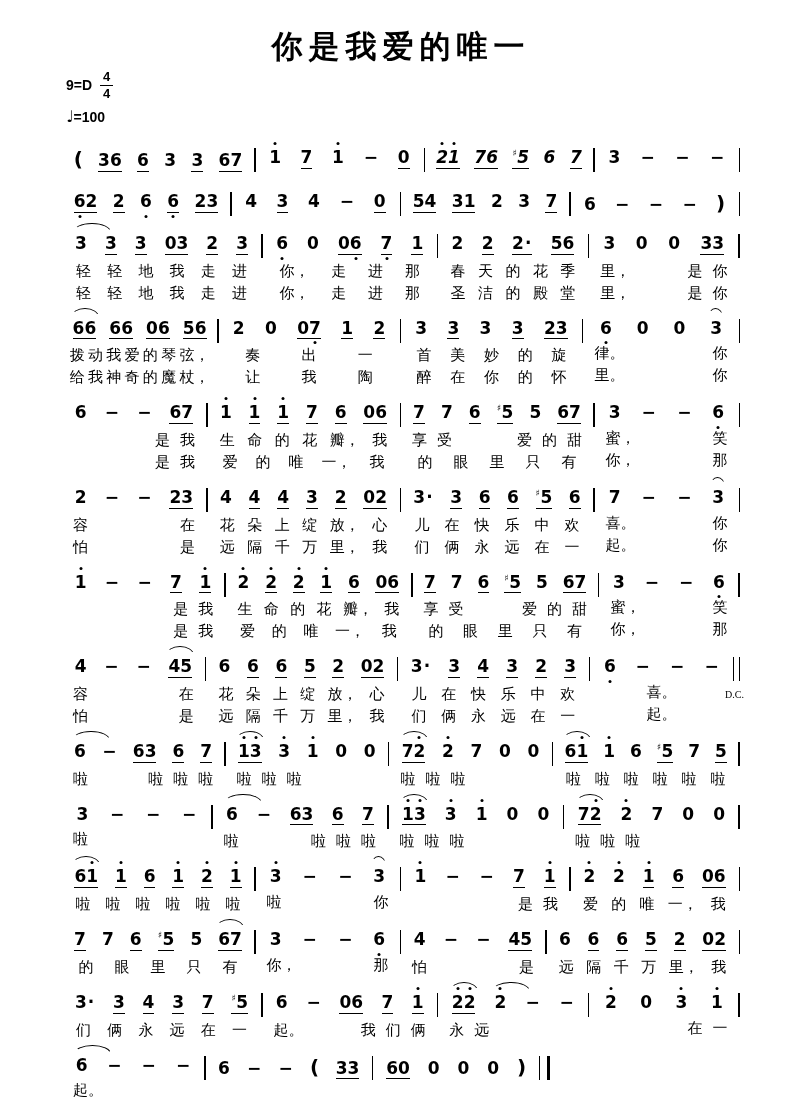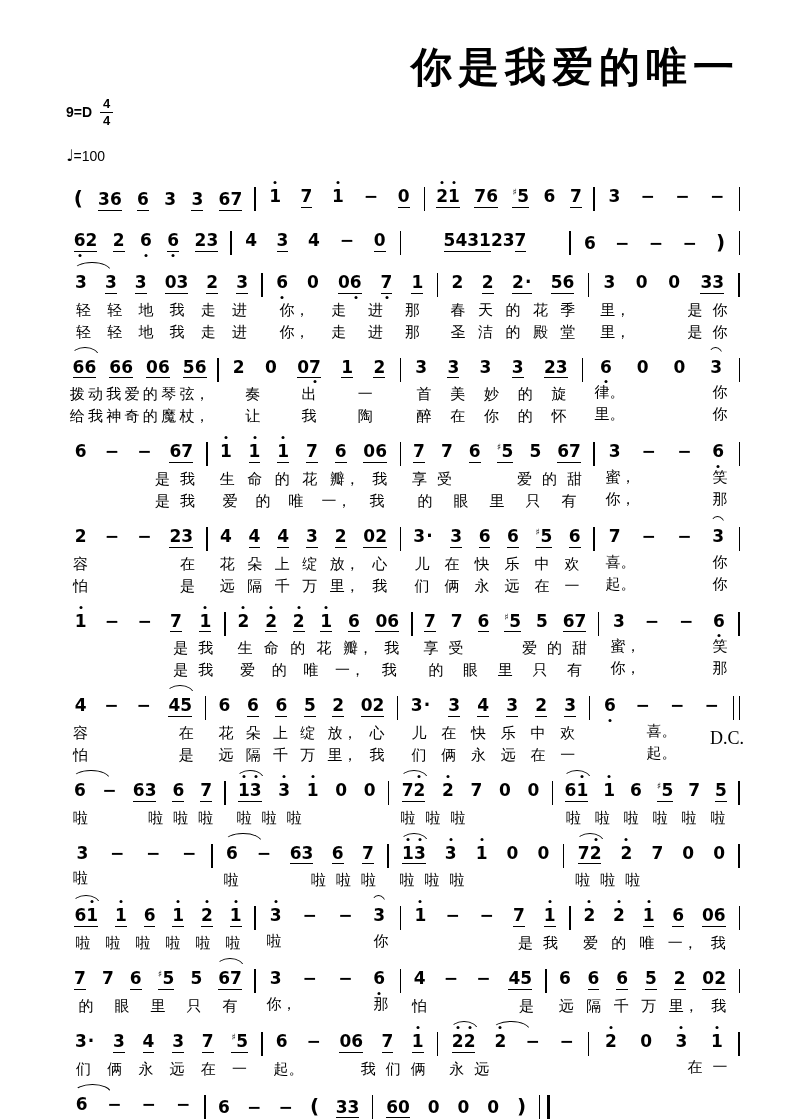--- a/index.html
+++ b/index.html
@@ -3,30 +3,30 @@
 <meta charset="utf-8">
 <style>
   html,body{margin:0;padding:0;}
   body{
     width:790px;height:1119px;overflow:hidden;background:#fff;color:#000;
     font-family:"Liberation Sans", sans-serif;box-sizing:border-box;
   }
   .sheet{padding:14px 50px 0 62px;}
   
   .title{
-    text-align:right;font-size:41px;font-weight:bold;letter-spacing:6px;
-    margin-top:26px;font-family:"DejaVu Serif", serif;
+    text-align:center;font-size:31px;font-weight:bold;letter-spacing:6px;
+    margin-top:12px;font-family:"DejaVu Serif", serif;
   }
   .meta-row{display:flex;justify-content:space-between;align-items:flex-start;margin-top:2px;}
   .keysig{font-size:14px;font-weight:bold;padding-left:4px;}
   .keyline{display:flex;align-items:center;}
   .frac{display:inline-flex;flex-direction:column;align-items:center;font-size:13px;line-height:1.05;margin-left:8px;font-weight:bold;}
   .frac .ftop{border-bottom:1.2px solid #000;padding:0 3px 1px;}
   .frac .fbot{padding-top:1px;}
-  .temporow{margin-top:19px;font-size:14px;font-weight:normal;}
+  .temporow{margin-top:7px;font-size:14px;font-weight:bold;}
   .tempoglyph{font-family:"DejaVu Sans", sans-serif;font-size:16px;}
   .credits{font-size:15px;line-height:1.75;text-align:left;padding-right:2px;}
   
   #music{margin-top:10px;}
   .mline{position:relative;margin-bottom:4px;}
   .mline.short .measures{width:72%;}
   .measures{display:flex;align-items:flex-start;}
   .measure{display:flex;flex-direction:column;min-width:0;}
   .notes{
     display:flex;justify-content:space-around;align-items:baseline;
@@ -57,21 +57,21 @@
   
   .lyric{
     display:flex;justify-content:center;font-size:15px;line-height:20px;
     margin-top:2px;padding:0 6px;white-space:nowrap;
   }
   .lyric:not(.spread) .seg{flex:1;display:flex;justify-content:space-around;}
   .lyric.spread{justify-content:space-between;}
   .lyric.spread .seg{display:flex;}
   .lyric.spread .seg .lchar{margin:0 5px;}
   .anno{
-    position:absolute;right:-4px;top:44px;font-size:18px;
+    position:absolute;right:-4px;top:44px;font-size:10px;
     font-family:"Liberation Serif", serif;
   }
 </style>
 </head>
 <body>
 
 <div class="sheet">
 
   <div class="title">你是我爱的唯一</div>
 
@@ -107,21 +107,21 @@
           <div class="measure" style="flex: 7 1 0px;">
             <div class="notes">
               <span class="tok"><span class="grp"><span class="nc">1<span class="da"></span></span></span></span>
               <span class="tok"><span class="grp u"><span class="nc">7</span></span></span>
               <span class="tok"><span class="grp"><span class="nc">1<span class="da"></span></span></span></span>
               <span class="tok dash">−</span>
               <span class="tok"><span class="grp u"><span class="nc">0</span></span></span>
             </div>
           </div>
           <span class="bar"></span>
-          <div class="measure" style="flex: 7 1 0px;">
+          <div class="measure" style="flex: 7 1 0px; font-style: italic;">
             <div class="notes">
               <span class="tok"><span class="grp u"><span class="nc">2<span class="da"></span></span><span class="nc">1<span class="da"></span></span></span></span>
               <span class="tok"><span class="grp u"><span class="nc">7</span><span class="nc">6</span></span></span>
               <span class="tok"><span class="grp u"><span class="nc"><span class="sh">♯</span>5</span></span></span>
               <span class="tok"><span class="grp"><span class="nc">6</span></span></span>
               <span class="tok"><span class="grp u"><span class="nc">7</span></span></span>
             </div>
           </div>
           <span class="bar"></span>
           <div class="measure" style="flex: 6 1 0px;">
@@ -150,21 +150,21 @@
           <div class="measure" style="flex: 7 1 0px;">
             <div class="notes">
               <span class="tok"><span class="grp"><span class="nc">4</span></span></span>
               <span class="tok"><span class="grp u"><span class="nc">3</span></span></span>
               <span class="tok"><span class="grp"><span class="nc">4</span></span></span>
               <span class="tok dash">−</span>
               <span class="tok"><span class="grp u"><span class="nc">0</span></span></span>
             </div>
           </div>
           <span class="bar"></span>
-          <div class="measure" style="flex: 7 1 0px; align-items: center;">
+          <div class="measure" style="flex: 7 1 0px;">
             <div class="notes">
               <span class="tok"><span class="grp u"><span class="nc">5</span><span class="nc">4</span></span></span>
               <span class="tok"><span class="grp u"><span class="nc">3</span><span class="nc">1</span></span></span>
               <span class="tok"><span class="grp"><span class="nc">2</span></span></span>
               <span class="tok"><span class="grp"><span class="nc">3</span></span></span>
               <span class="tok"><span class="grp u"><span class="nc">7</span></span></span>
             </div>
           </div>
           <span class="bar"></span>
           <div class="measure" style="flex: 7 1 0px;">

